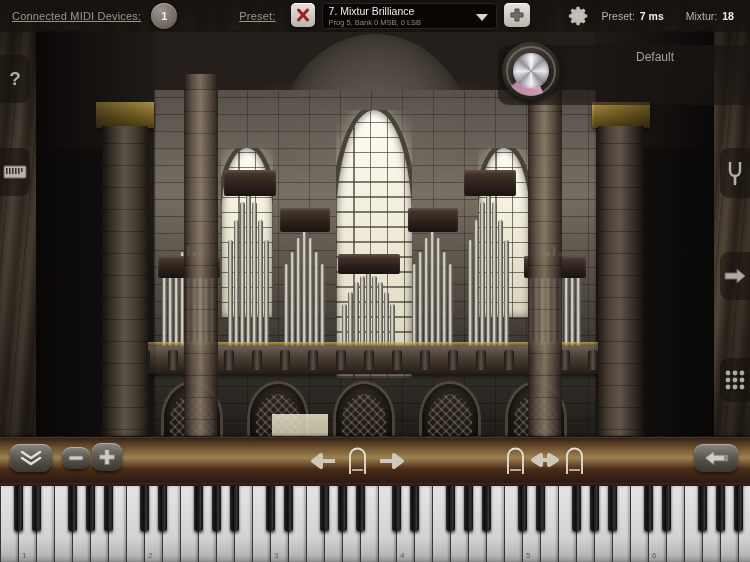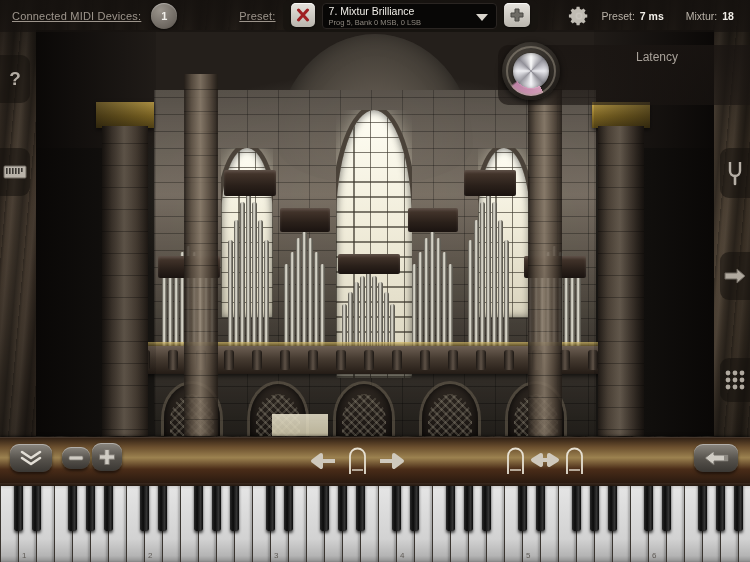--- a/index.html
+++ b/index.html
@@ -512,21 +512,21 @@
     <span class="stat" style="margin-left:22px;">Mixtur:</span>
     <b class="stat" style="color:#f2efe9;font-size:10.5px;margin-left:5px;">18</b>
   </div>
 
   <div class="effect-panel">
     <div class="knob-outer">
       <div class="knob-ring"></div>
       <div class="knob-ring2"></div>
       <div class="knob-face"></div>
     </div>
-    <div class="effect-title">Latency</div>
+    <div class="effect-title">Default</div>
   </div>
 
   <div class="edge-tab edge-left" style="top:55px;height:48px;">
     <svg width="16" height="22" viewBox="0 0 16 22">
       <text x="8" y="17" font-size="19" font-family="Liberation Sans, sans-serif" fill="#b3aca3" text-anchor="middle" font-weight="bold">?</text>
     </svg>
   </div>
   <div class="edge-tab edge-left" style="top:148px;height:48px;">
     <svg width="24" height="16" viewBox="0 0 24 16">
       <rect x="1" y="2" width="22" height="12" rx="1" fill="#b9b3aa" stroke="#6e6960"></rect>

